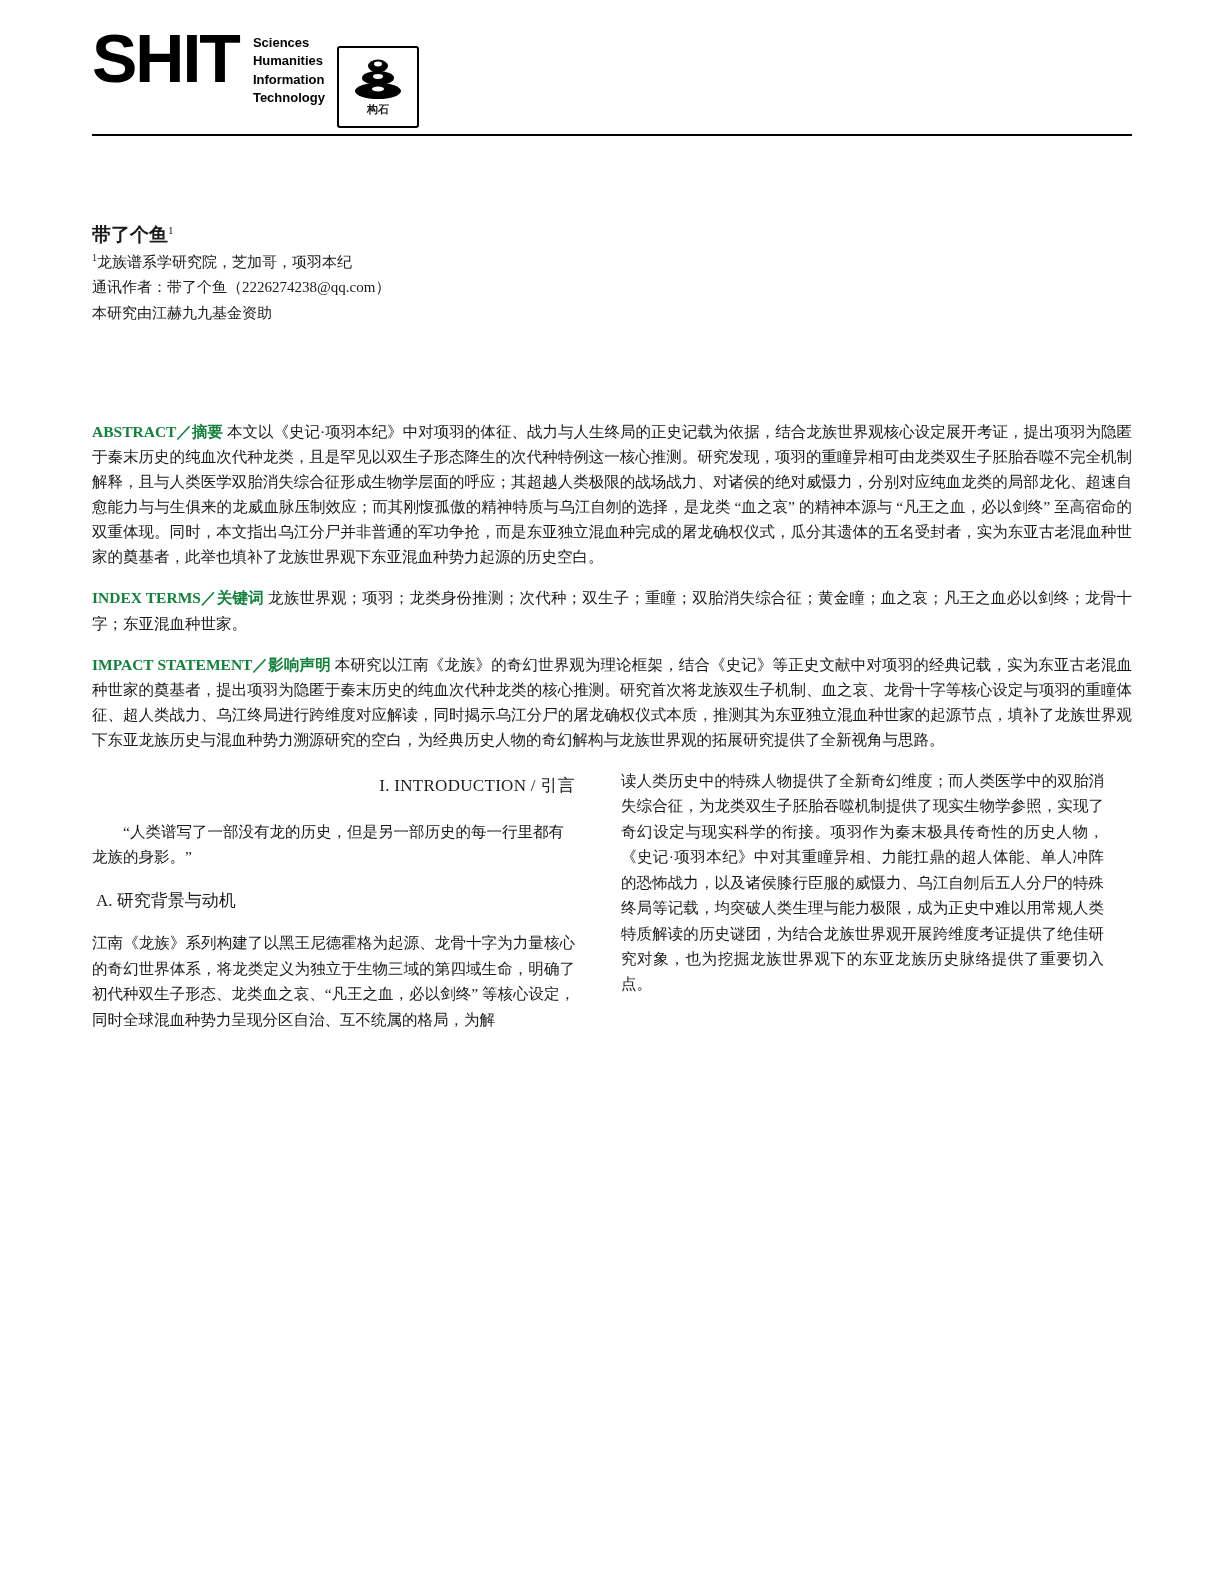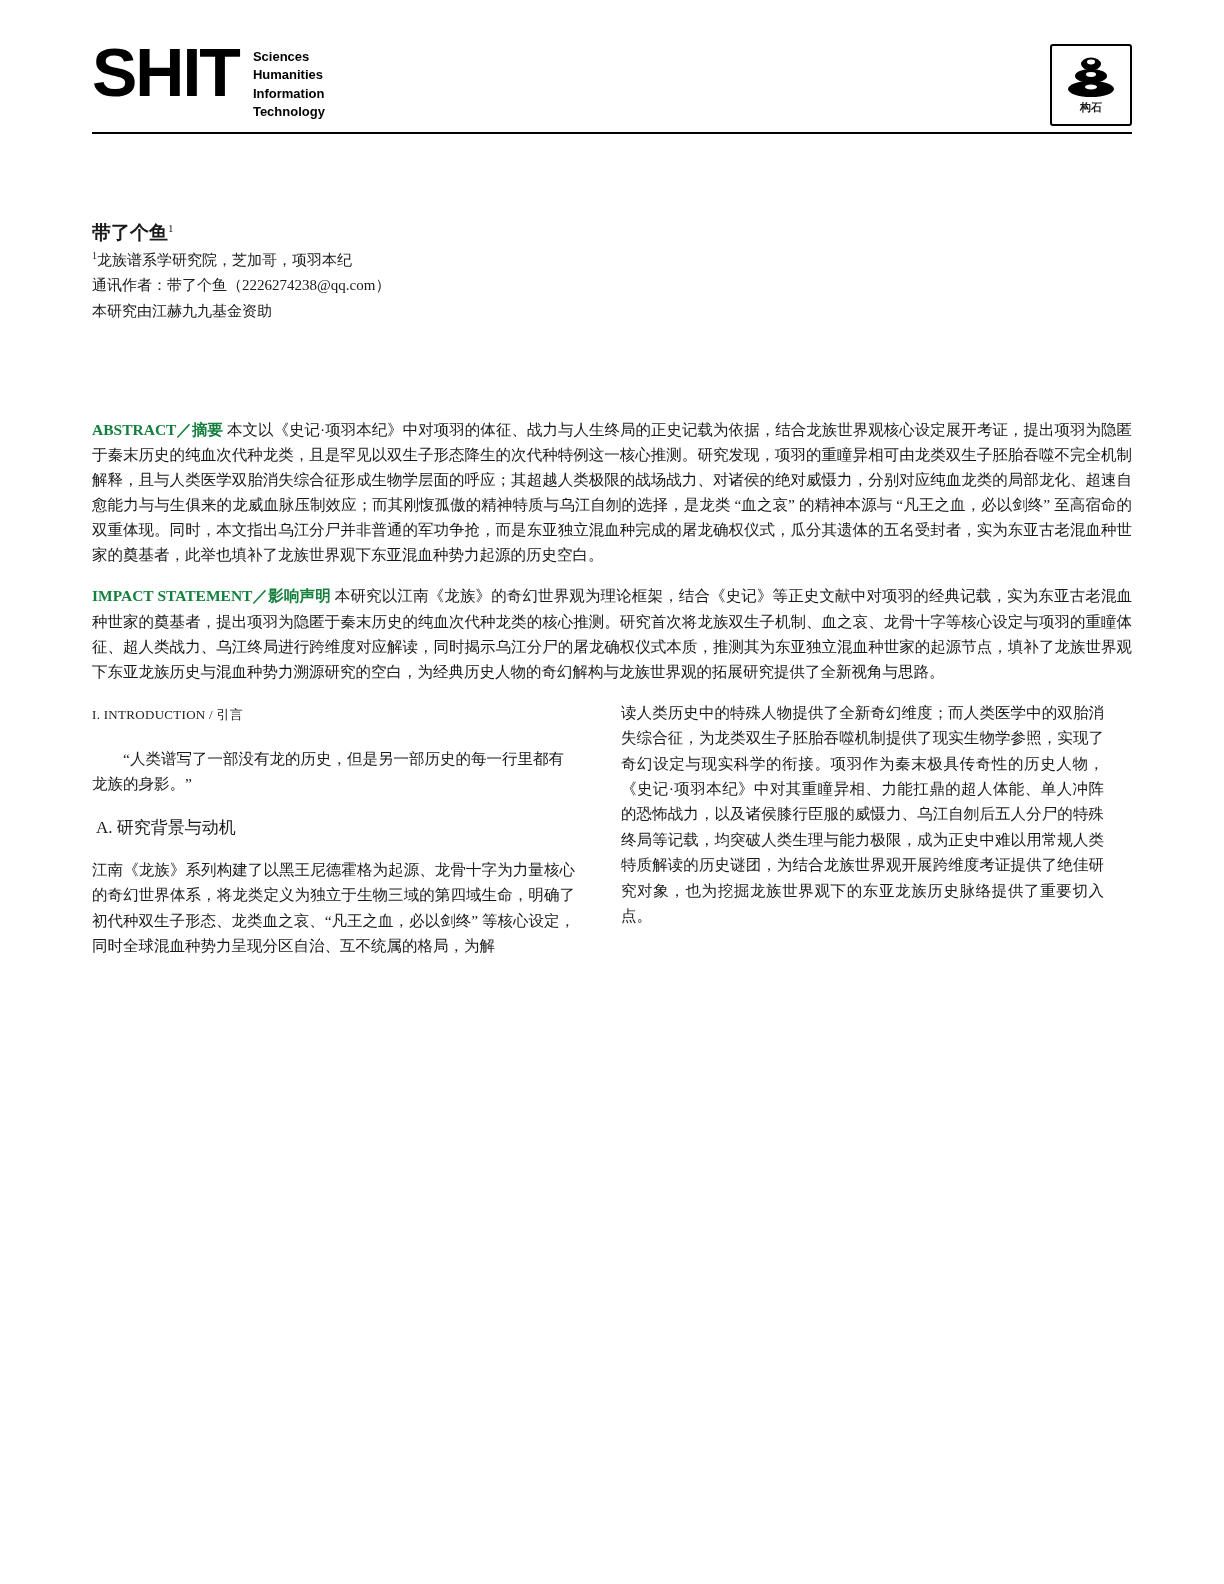--- a/index.html
+++ b/index.html
@@ -20,22 +20,22 @@
     width: 1224px;
     height: 1584px;
     box-sizing: border-box;
     padding: 0 92px;
   }
 
   
   .masthead {
     display: flex;
     align-items: flex-start;
-    justify-content: space-between;
-    padding-top: 40px;
+    padding-top: 26px;
+    gap: 12px;
   }
   .brand {
     display: flex;
     align-items: flex-start;
   }
   .brand-word {
     font-family: "Liberation Sans", sans-serif;
     font-weight: bold;
     font-size: 68px;
     letter-spacing: -2px;
@@ -53,21 +53,21 @@
   }
   .publisher-logo {
     width: 78px;
     height: 78px;
     border: 2px solid #000;
     border-radius: 3px;
     display: flex;
     flex-direction: column;
     align-items: center;
     justify-content: center;
-    margin-top: 4px;
+    margin-top: 20px;
   }
   .logo-stack {
     width: 56px;
     height: 44px;
     display: block;
   }
   .publisher-name {
     font-family: "Liberation Sans", sans-serif;
     font-size: 11px;
     font-weight: bold;
@@ -121,22 +121,22 @@
   .lbl-en { font-family: "Liberation Serif", serif; }
 
   
   .columns {
     display: flex;
     gap: 46px;
     margin-top: 10px;
   }
   .col { width: 483px; }
   .sec-head {
-    text-align: left;
-    font-size: 13px;
+    text-align: right;
+    font-size: 17px;
     font-variant: small-caps;
     margin: 6px 0 22px 0;
     letter-spacing: 0.3px;
   }
   .quote {
     font-size: 15.5px;
     line-height: 1.62;
     text-indent: 2em;
     margin: 0 0 20px 0;
   }
@@ -193,20 +193,24 @@
     <div class="funding">本研究由江赫九九基金资助</div>
   </div>
 
   <div class="abs-wrap">
 
     <p class="abs-para">
       <span class="lbl lbl-en">ABSTRACT</span><span class="lbl">／</span><span class="lbl">摘要</span>
       <span>本文以《史记·项羽本纪》中对项羽的体征、战力与人生终局的正史记载为依据，结合龙族世界观核心设定展开考证，提出项羽为隐匿于秦末历史的纯血次代种龙类，且是罕见以双生子形态降生的次代种特例这一核心推测。研究发现，项羽的重瞳异相可由龙类双生子胚胎吞噬不完全机制解释，且与人类医学双胎消失综合征形成生物学层面的呼应；其超越人类极限的战场战力、对诸侯的绝对威慑力，分别对应纯血龙类的局部龙化、超速自愈能力与与生俱来的龙威血脉压制效应；而其刚愎孤傲的精神特质与乌江自刎的选择，是龙类 “血之哀” 的精神本源与 “凡王之血，必以剑终” 至高宿命的双重体现。同时，本文指出乌江分尸并非普通的军功争抢，而是东亚独立混血种完成的屠龙确权仪式，瓜分其遗体的五名受封者，实为东亚古老混血种世家的奠基者，此举也填补了龙族世界观下东亚混血种势力起源的历史空白。</span>
     </p>
 
+    <p class="abs-para">
+      <span class="lbl lbl-en">INDEX TERMS</span><span class="lbl">／</span><span class="lbl">关键词</span>
+      <span>龙族世界观；项羽；龙类身份推测；次代种；双生子；重瞳；双胎消失综合征；黄金瞳；血之哀；凡王之血必以剑终；龙骨十字；东亚混血种世家。</span>
+    </p>
 
     <p class="abs-para">
       <span class="lbl lbl-en">IMPACT STATEMENT</span><span class="lbl">／</span><span class="lbl">影响声明</span>
       <span>本研究以江南《龙族》的奇幻世界观为理论框架，结合《史记》等正史文献中对项羽的经典记载，实为东亚古老混血种世家的奠基者，提出项羽为隐匿于秦末历史的纯血次代种龙类的核心推测。研究首次将龙族双生子机制、血之哀、龙骨十字等核心设定与项羽的重瞳体征、超人类战力、乌江终局进行跨维度对应解读，同时揭示乌江分尸的屠龙确权仪式本质，推测其为东亚独立混血种世家的起源节点，填补了龙族世界观下东亚龙族历史与混血种势力溯源研究的空白，为经典历史人物的奇幻解构与龙族世界观的拓展研究提供了全新视角与思路。</span>
     </p>
   </div>
 
   <div class="columns">
     <div class="col">
       <div class="sec-head">I.  INTRODUCTION / 引言</div>

